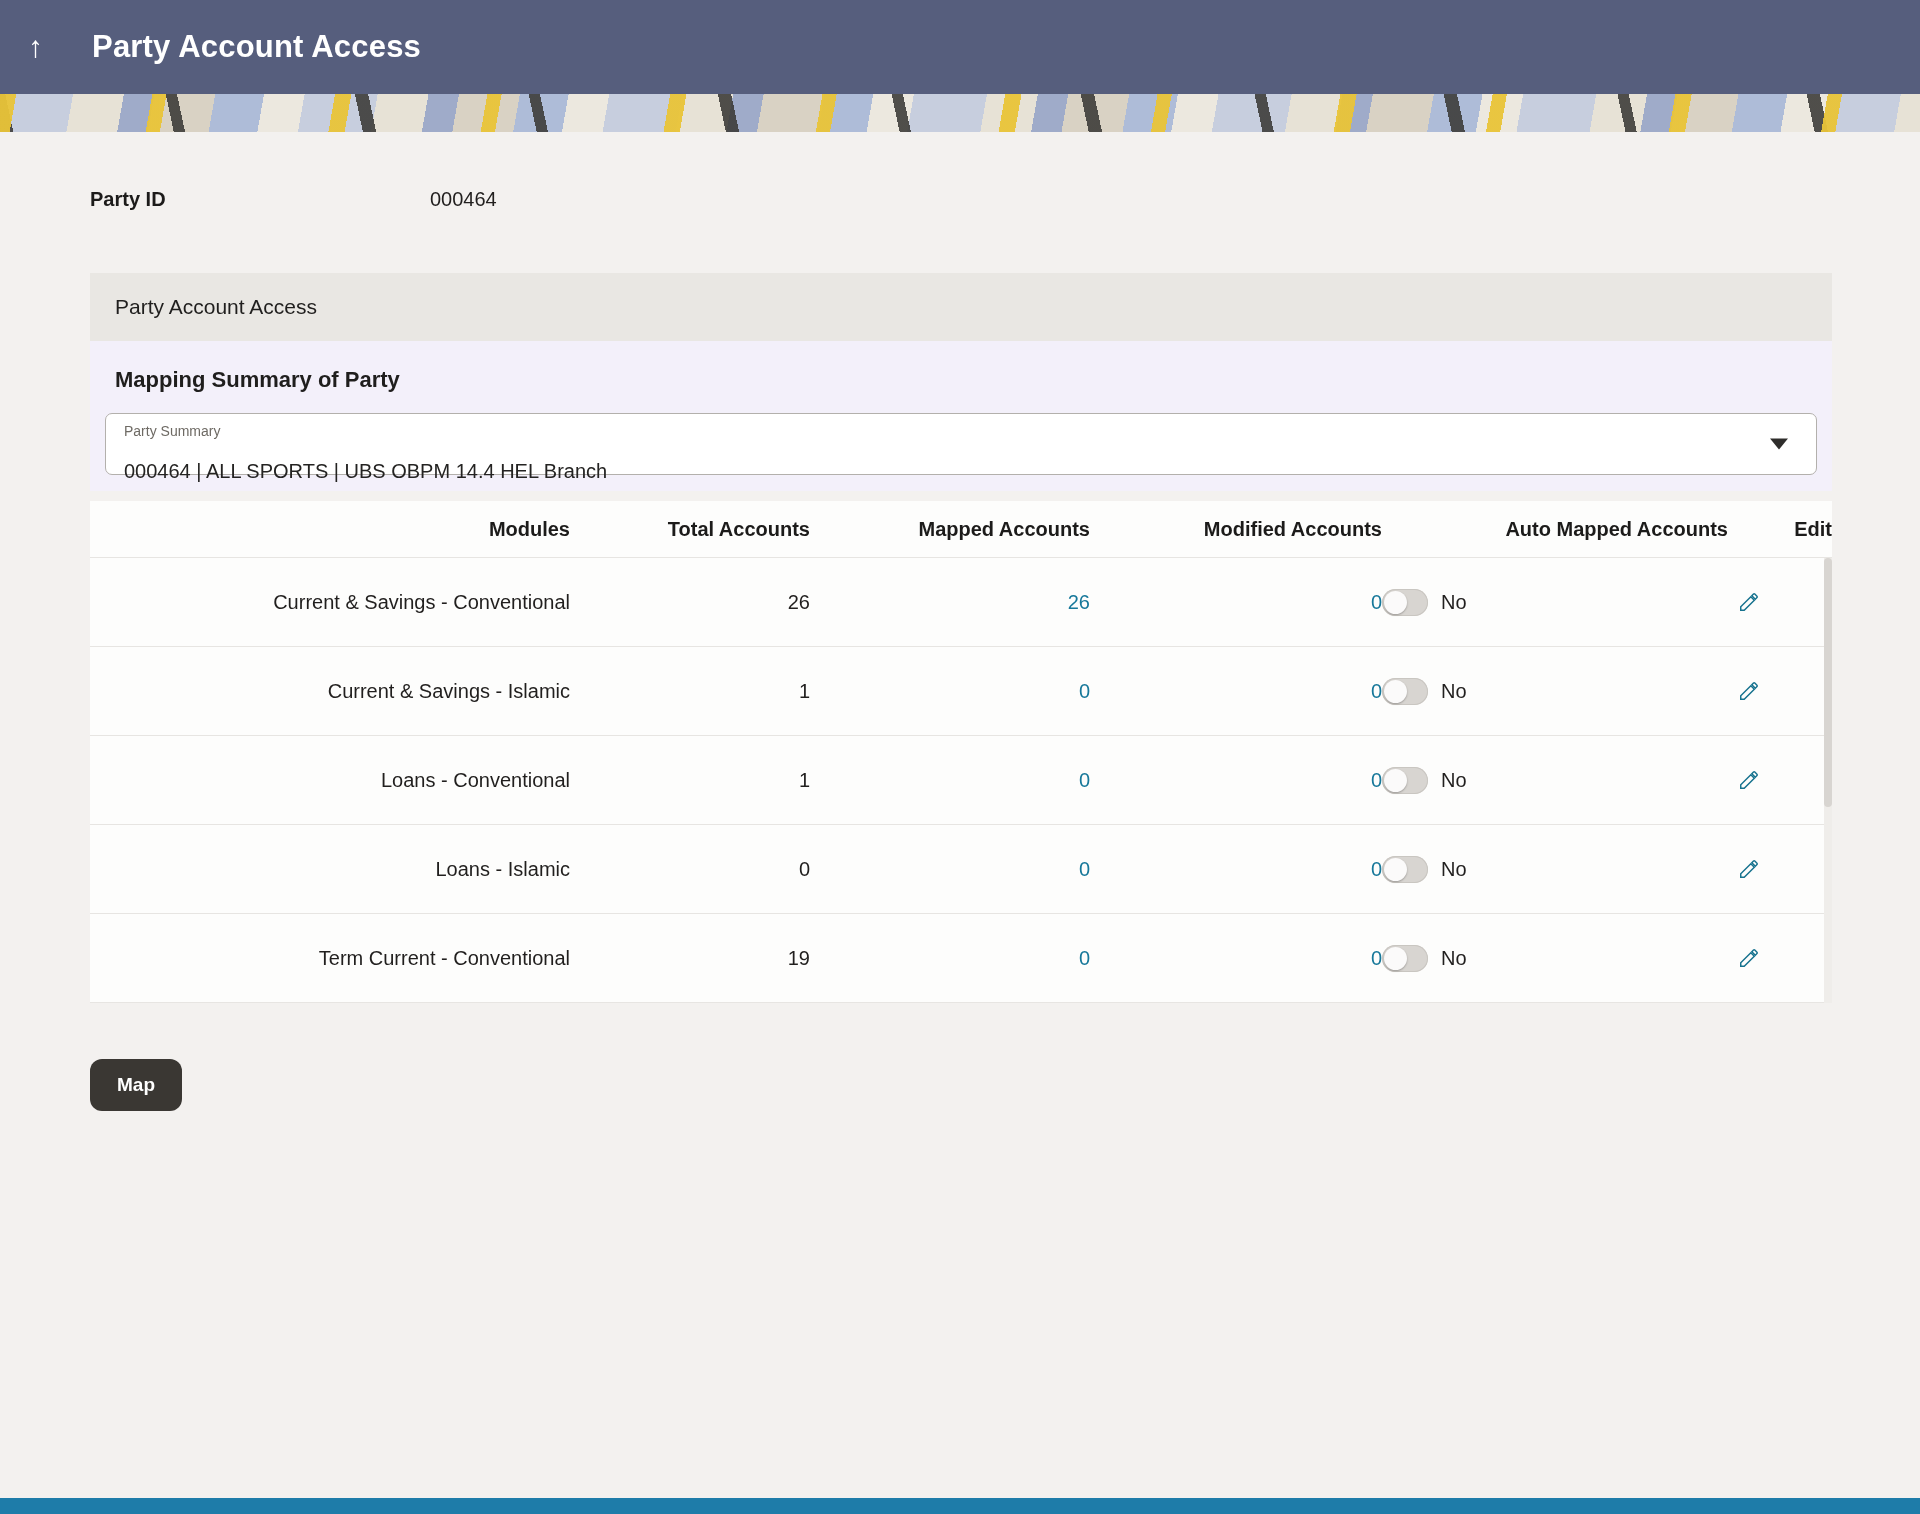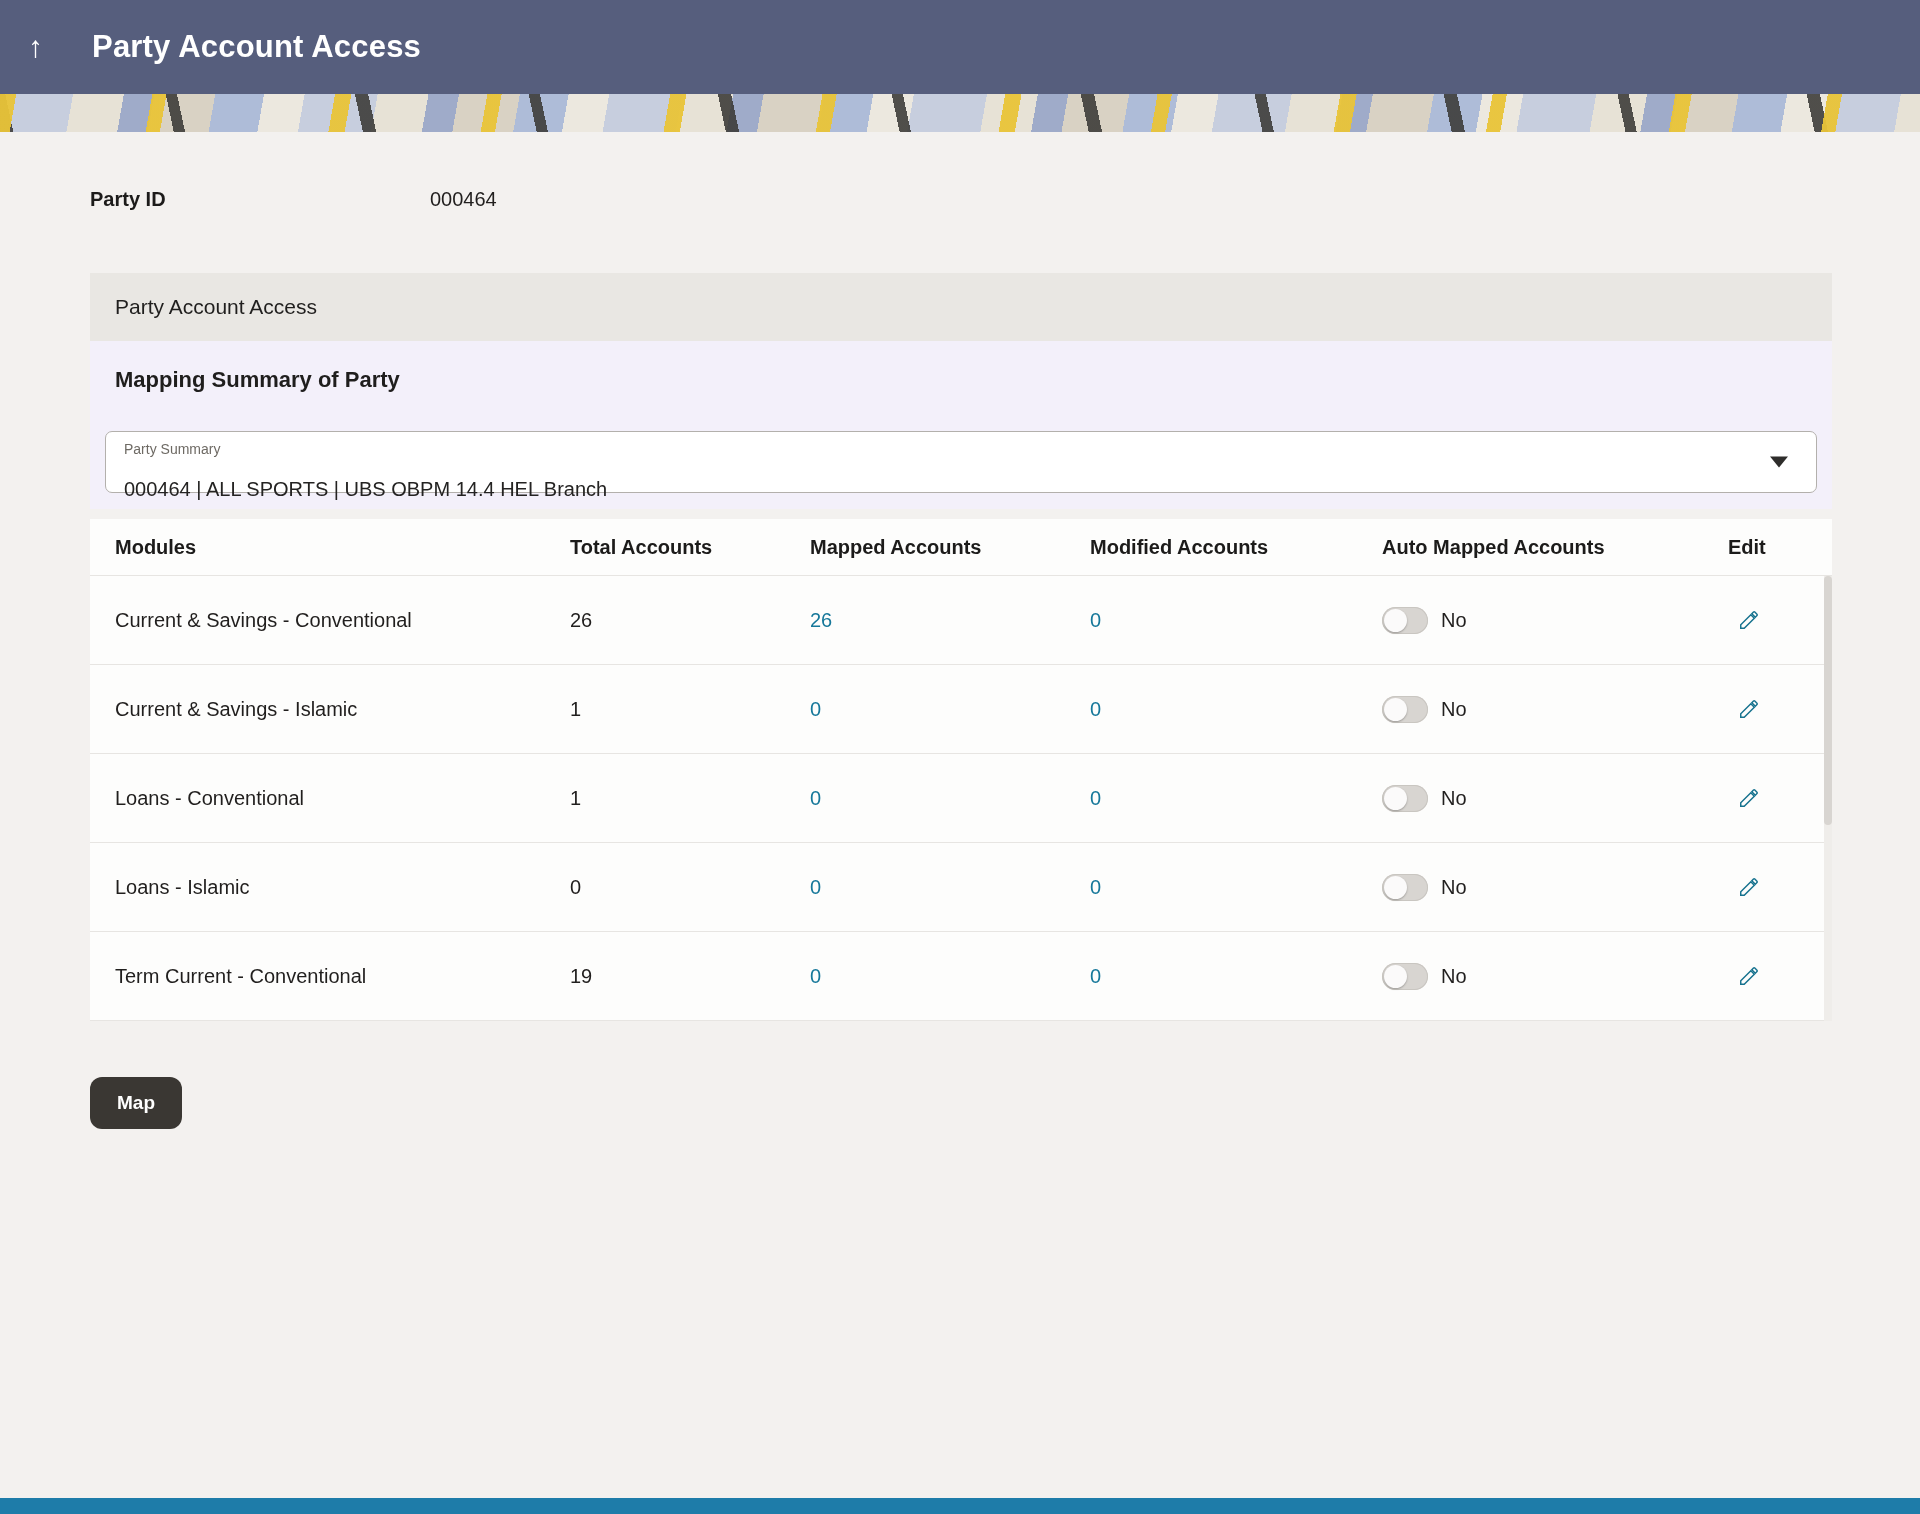--- a/index.html
+++ b/index.html
@@ -56,21 +56,21 @@
     color:#201f1e;
   }
   .mapping-section{
     background:#f3f0fa;
     padding:26px 15px 16px 15px;
   }
   .mapping-title{
     font-size:22px;
     font-weight:bold;
     color:#1f1e1d;
-    margin:0 0 38px 10px;
+    margin:0 0 20px 10px;
   }
   .dropdown{
     background:#ffffff;
     border:1px solid #b3b0ac;
     border-radius:7px;
     height:62px;
     position:relative;
     padding:9px 60px 0 18px;
     cursor:pointer;
   }
@@ -89,20 +89,21 @@
   .account-table{
     background:#fdfdfc;
     margin-top:10px;
     position:relative;
   }
   .thead,.trow{
     display:grid;
     grid-template-columns:455px 240px 280px 292px 346px auto;
     padding-left:25px;
     align-items:center;
+    text-align:right;
   }
   .thead{
     height:57px;
     font-weight:bold;
     font-size:20px;
     color:#1c1b1a;
     border-bottom:1px solid #e7e5e2;
   }
   .trow{
     height:89px;

